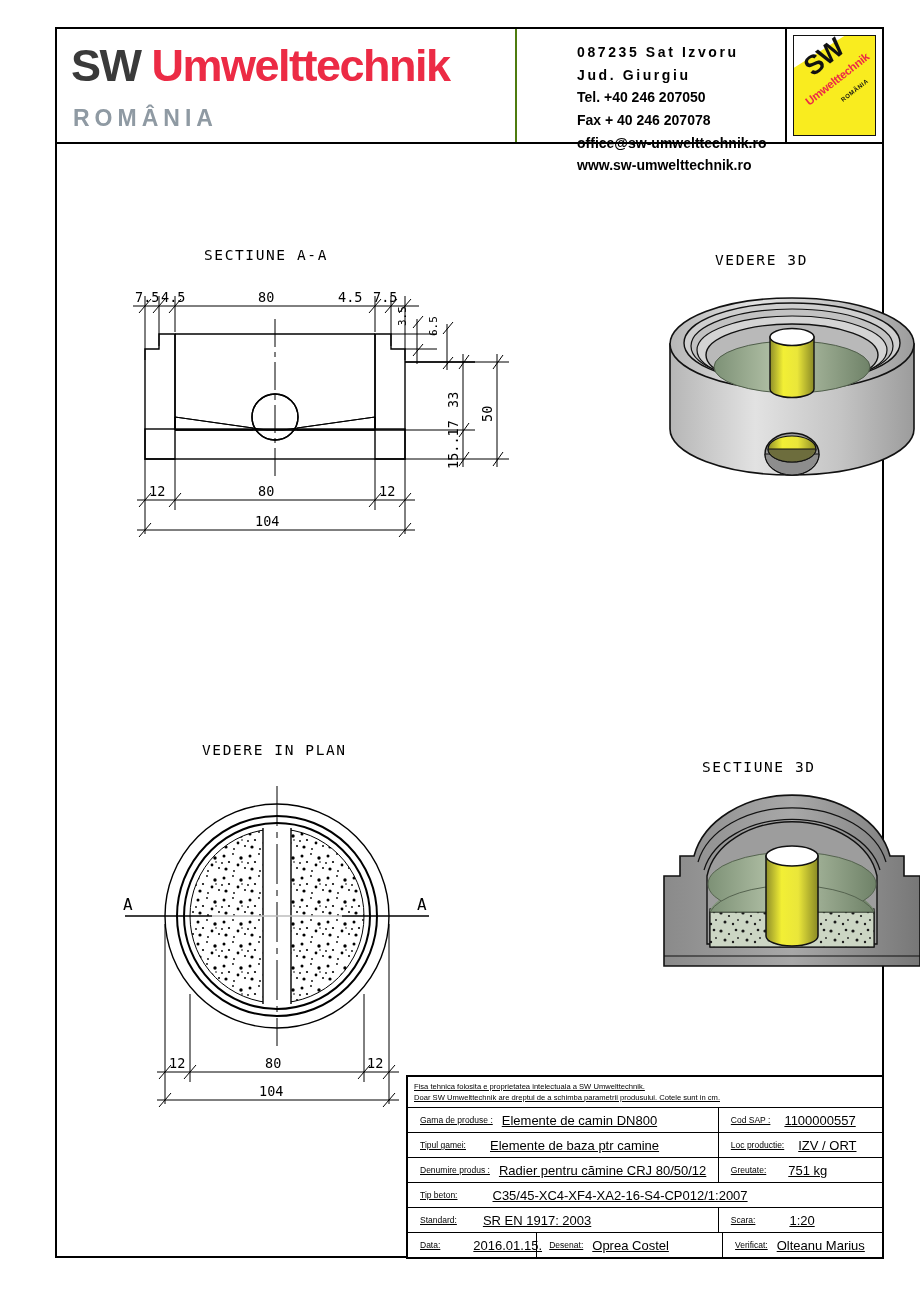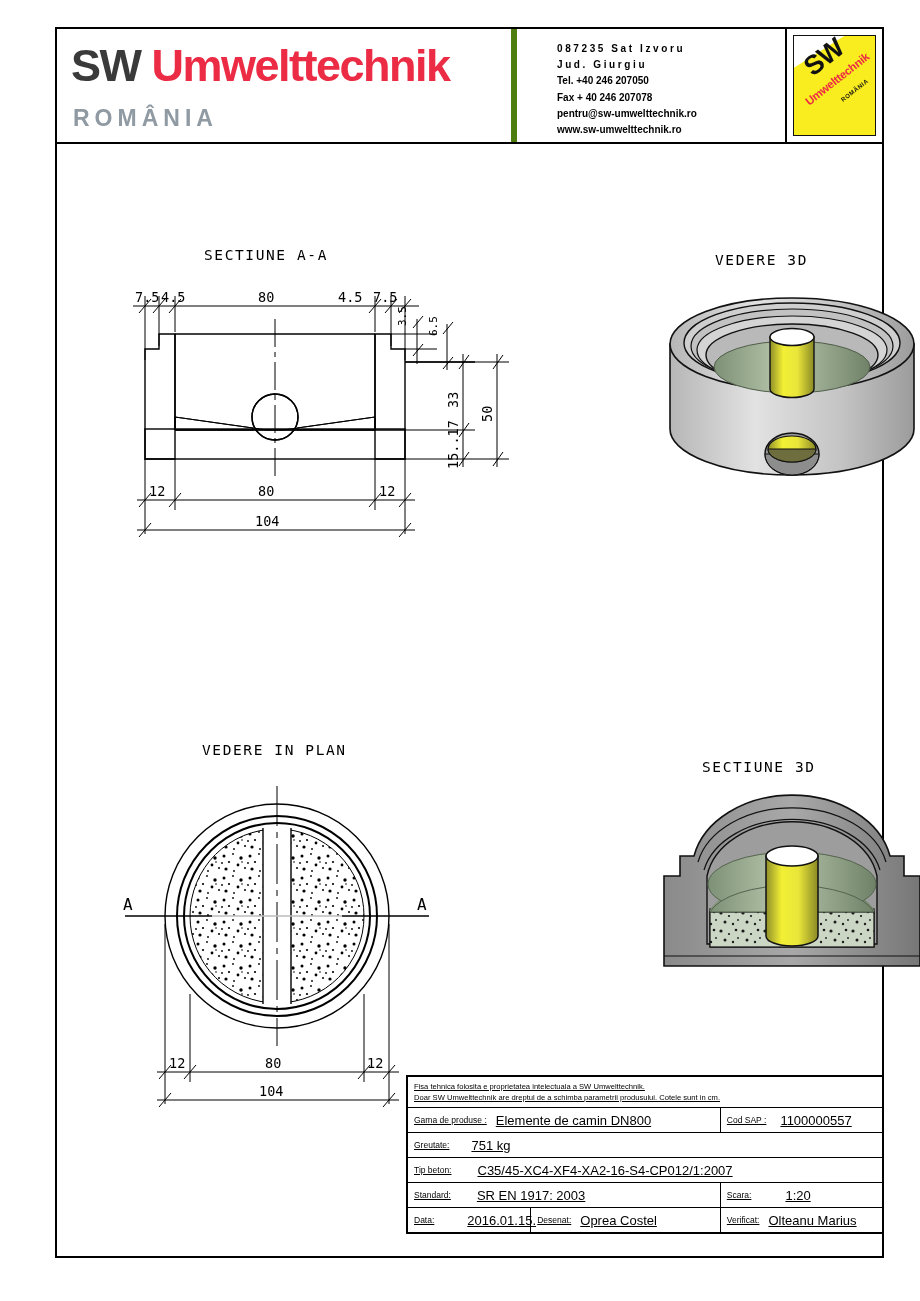--- a/index.html
+++ b/index.html
@@ -4,31 +4,31 @@
 <style>
   html,body{margin:0;padding:0;background:#fff;}
   body{width:920px;height:1301px;position:relative;overflow:hidden;
        font-family:"Liberation Sans",sans-serif;color:#000;}
   .page{position:absolute;left:55px;top:27px;width:829px;height:1231px;
         border:2px solid #000;box-sizing:border-box;background:#fff;}
 
   
   .hdr{position:absolute;left:0;top:0;width:100%;height:115px;
        border-bottom:2px solid #000;box-sizing:border-box;display:flex;}
-  .hdr-logo{width:460px;border-right:6px solid #4d7c0f;box-sizing:border-box;
+  .hdr-logo{width:460px;border-right:2px solid #4d7c0f;box-sizing:border-box;
             position:relative;}
   .logo-main{position:absolute;left:14px;top:14px;font-weight:bold;
              font-size:45px;letter-spacing:-1.5px;line-height:1;white-space:nowrap;}
   .logo-sw{color:#3a3a3a;}
   .logo-um{color:#ec2b45;}
   .logo-ro{position:absolute;left:16px;top:78px;color:#8f9aa3;
            font-size:23px;font-weight:bold;letter-spacing:5px;line-height:1;}
   .hdr-addr{width:calc(100% - 460px - 95px);border-right:2px solid #000;
             box-sizing:border-box;position:relative;}
-  .addr{position:absolute;left:40px;top:12px;font-size:10px;line-height:1.62;}
+  .addr{position:absolute;left:60px;top:12px;font-size:14px;line-height:1.62;}
   .addr .sp{letter-spacing:2.6px;font-weight:600;}
   .addr .np{letter-spacing:0;font-weight:600;}
   .hdr-badge{width:95px;box-sizing:border-box;position:relative;padding:6px;}
   .badge-box{position:absolute;left:6px;top:6px;right:6px;bottom:6px;
              border:1px solid #111;overflow:hidden;background:#fff;}
   .badge-tri2{position:absolute;left:0;top:0;width:100%;height:100%;
              background:#f9ec1f;
              clip-path:polygon(0% 32%, 62% 0%, 100% 0%, 100% 100%, 0% 100%);}
   .badge-sw{position:absolute;left:4px;top:22px;font-size:27px;font-weight:bold;
             color:#111;transform:rotate(-38deg);transform-origin:left top;
@@ -52,21 +52,21 @@
   .dimtxt{font-family:"DejaVu Sans Mono",monospace;font-size:13.5px;fill:#000;}
   .dimtxt-s{font-family:"DejaVu Sans Mono",monospace;font-size:11px;fill:#000;}
   .letterA{font-family:"DejaVu Sans Mono",monospace;font-size:16px;fill:#000;}
 
   
   .tblock{position:absolute;left:349px;top:1046px;width:478px;
           border:2px solid #000;box-sizing:border-box;background:#fff;text-decoration:underline;}
   .trow{display:flex;border-bottom:1.5px solid #000;}
   .trow:last-child{border-bottom:none;}
   .tcell{padding:3px 6px;box-sizing:border-box;display:flex;align-items:center;
-         min-height:24px;}
+         min-height:24px;margin-left:6px;}
   .bdr-r{border-right:1.5px solid #000;}
   .lab{font-size:8.5px;}
   .val{font-size:13px;padding-left:9px;}
   .note{padding:4px 6px;font-size:7.6px;line-height:1.45;}
 </style>
 </head>
 <body>
 
 <div class="page">
 
@@ -79,21 +79,21 @@
       </div>
       <div class="logo-ro">ROMÂNIA</div>
     </div>
 
     <div class="hdr-addr">
       <div class="addr">
         <div class="sp">087235 Sat Izvoru</div>
         <div class="sp">Jud.   Giurgiu</div>
         <div class="np">Tel. +40 246 207050</div>
         <div class="np">Fax + 40 246 207078</div>
-        <div class="np">pentru@sw-umwelttechnik.ro</div>
+        <div class="np">office@sw-umwelttechnik.ro</div>
         <div class="np">www.sw-umwelttechnik.ro</div>
       </div>
     </div>
 
     <div class="hdr-badge">
       <div class="badge-box">
         <div class="badge-tri2"></div>
         <div class="badge-sw">SW</div>
         <div class="badge-um">Umwelttechnik</div>
         <div class="badge-rom">ROMÂNIA</div>
@@ -359,30 +359,44 @@
       <div class="tcell bdr-r" style="width:66%;">
         <span class="lab">Gama de produse :</span>
         <span class="val">Elemente de camin DN800</span>
       </div>
       <div class="tcell" style="width:34%;">
         <span class="lab">Cod SAP :</span>
         <span class="val" style="padding-left:14px;">1100000557</span>
       </div>
     </div>
 
-
-    <div class="trow">
+    <div class="trow">
+      <div class="tcell bdr-r" style="width:66%;">
+        <span class="lab">Tipul gamei:</span>
+        <span class="val" style="padding-left:24px;">Elemente de baza ptr camine</span>
+      </div>
+      <div class="tcell" style="width:34%;">
+        <span class="lab">Loc productie:</span>
+        <span class="val" style="padding-left:14px;">IZV / ORT</span>
+      </div>
+    </div>
+
+    <div class="trow">
+      <div class="tcell bdr-r" style="width:66%;">
+        <span class="lab">Denumire produs :</span>
+        <span class="val">Radier pentru cămine CRJ 80/50/12</span>
+      </div>
       <div class="tcell" style="width:34%;">
         <span class="lab">Greutate:</span>
         <span class="val" style="padding-left:22px;">751 kg</span>
       </div>
     </div>
 
     <div class="trow">
-      <div class="tcell" style="width:100%;">
+      <div class="tcell" style="width:100%;gap:9px;">
         <span class="lab">Tip beton:</span>
         <span class="val" style="padding-left:26px;">C35/45-XC4-XF4-XA2-16-S4-CP012/1:2007</span>
       </div>
     </div>
 
     <div class="trow">
       <div class="tcell bdr-r" style="width:66%;">
         <span class="lab">Standard:</span>
         <span class="val" style="padding-left:26px;">SR EN 1917: 2003</span>
       </div>

